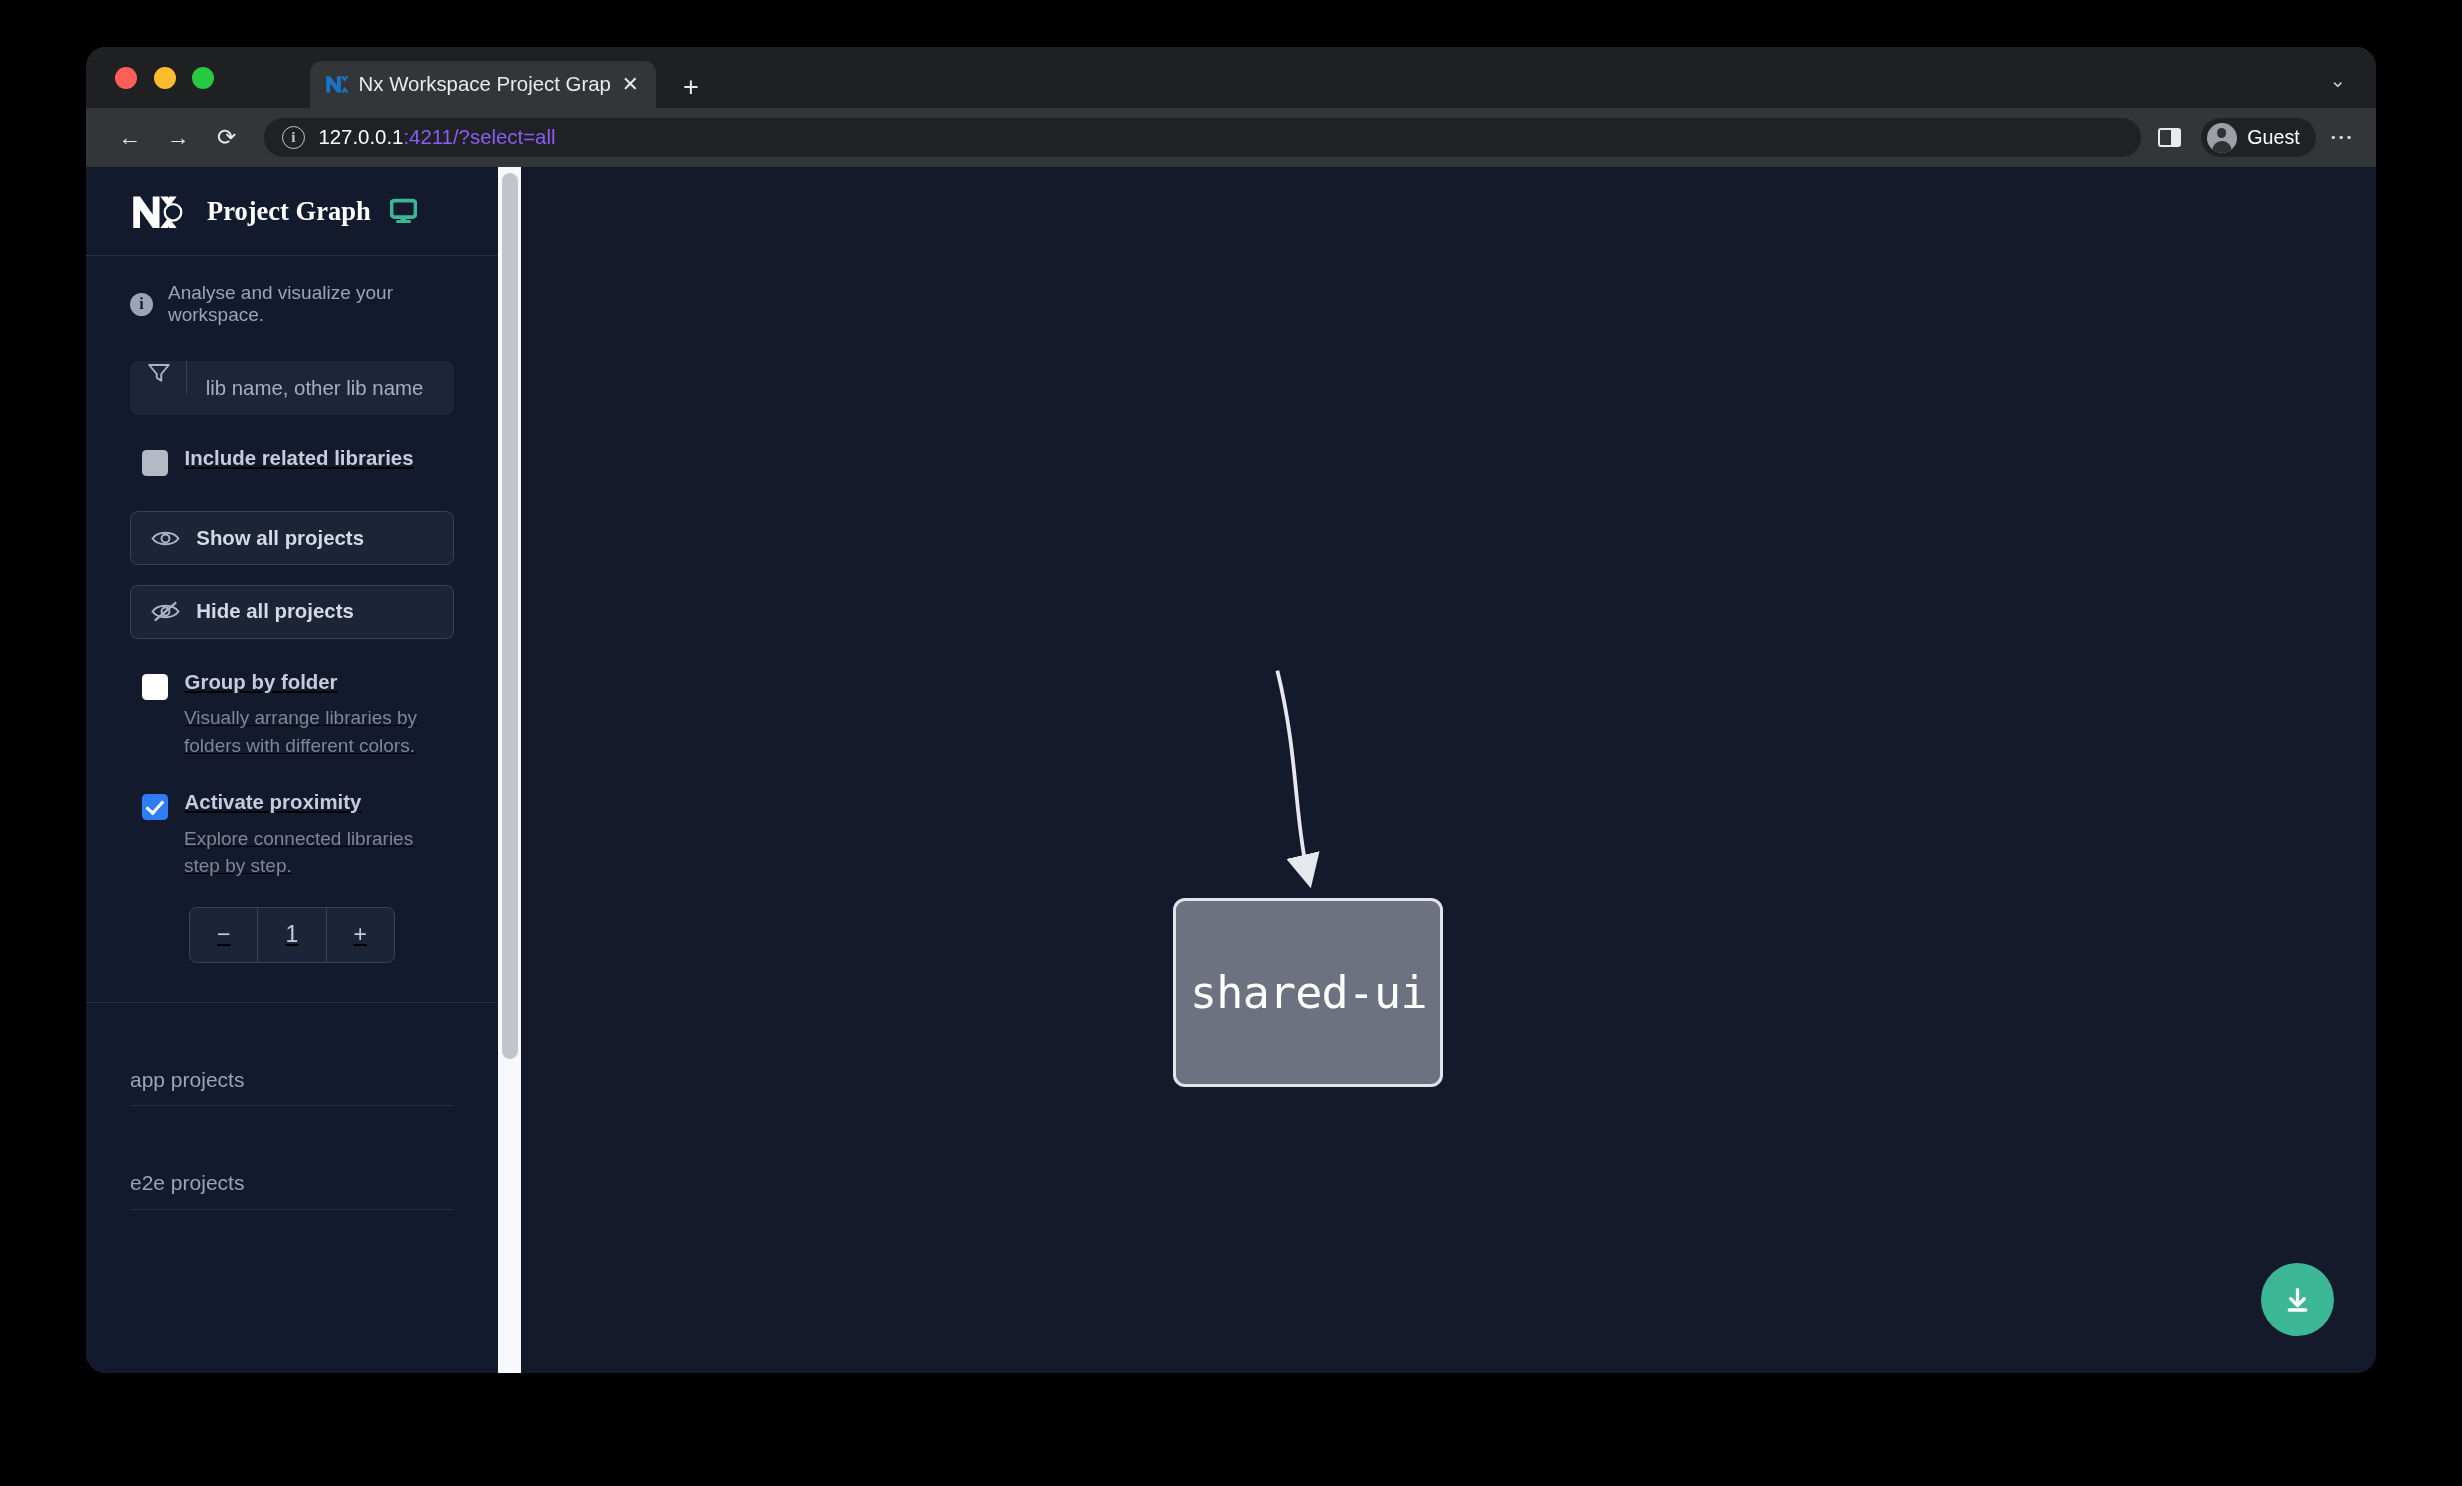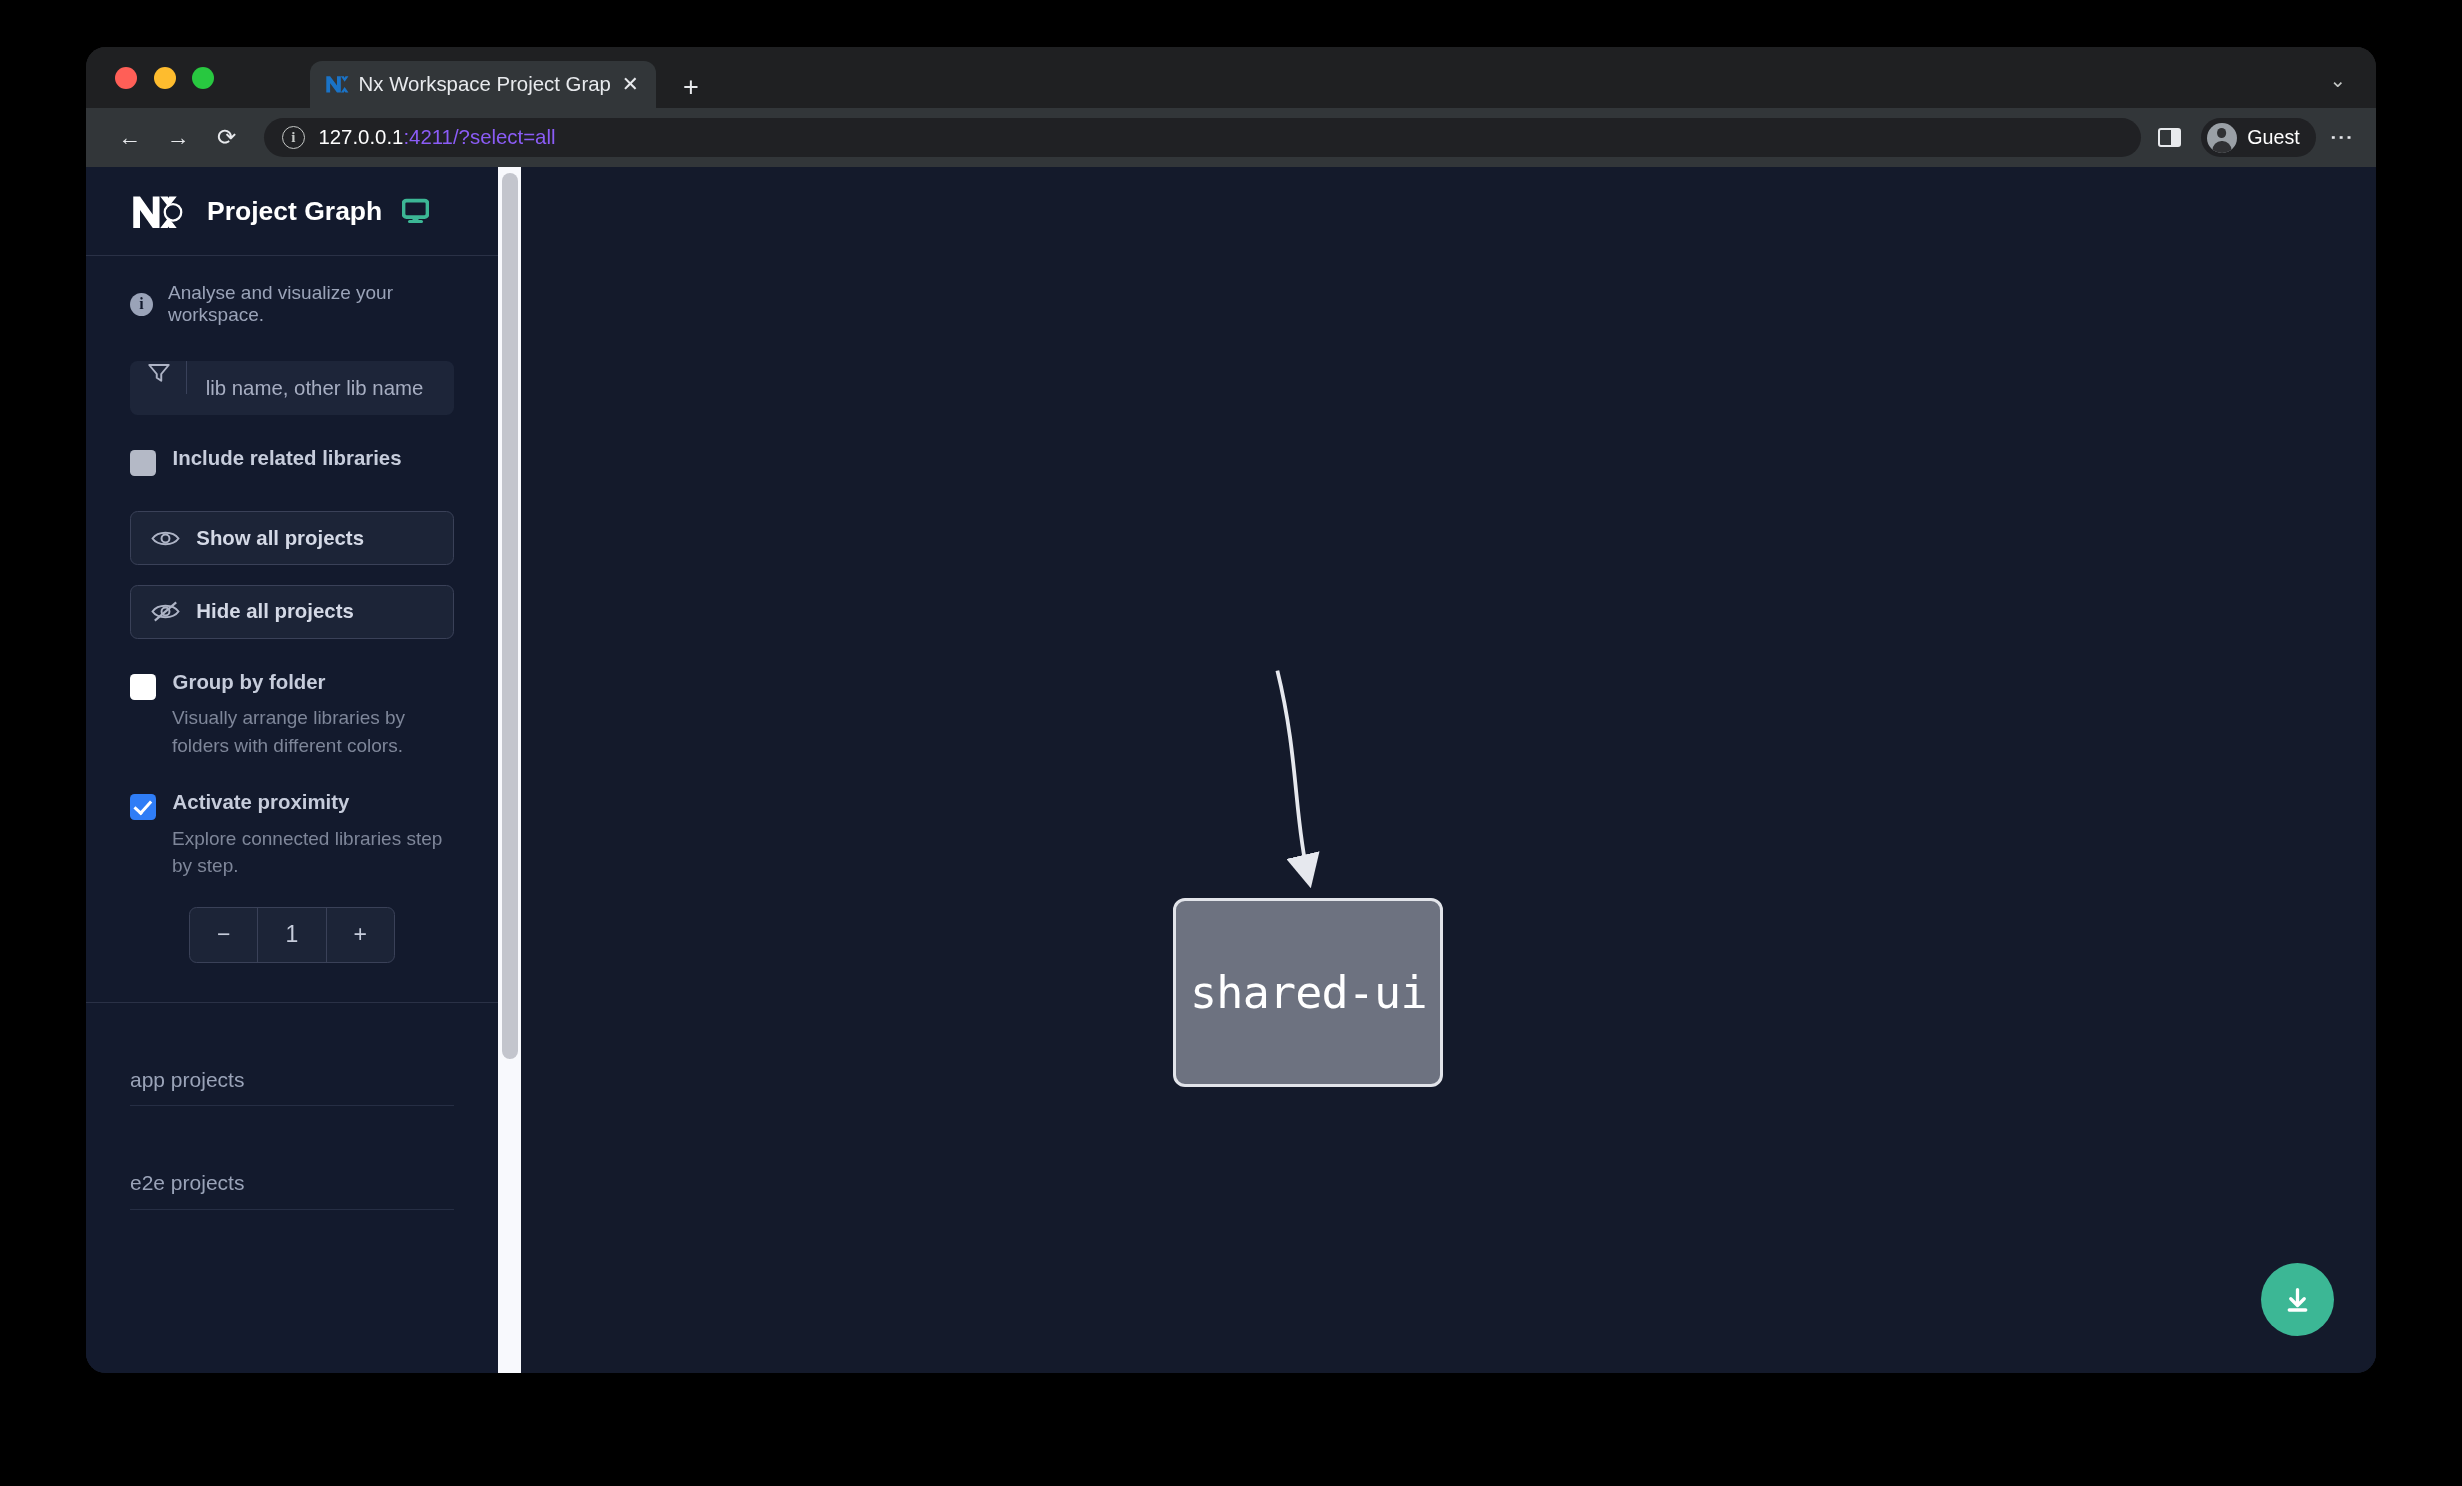--- a/index.html
+++ b/index.html
@@ -210,21 +210,21 @@
   }
   #sidebar-header {
     height: 89px;
     display: flex;
     align-items: center;
     padding: 0 44px;
     box-sizing: border-box;
     border-bottom: 0.8px solid #2a3146;
   }
   #nx-logo { width: 56px; height: 39px; flex:0 0 56px; margin-right: 21px; }
-  #app-title { color:#ffffff; font-size:26.5px; font-weight:bold; white-space:nowrap; }
+  #app-title { color:#ffffff; font-size:26.5px; font-weight:bold; white-space:nowrap;font-family:Liberation Serif, serif; }
   #monitor-icon { margin-left: 19.7px; width:27px; height:26px; flex:0 0 27px; }
 
   #sidebar-tagline {
     display:flex; align-items:center;
     padding: 26px 44px 0 44px;
   }
   #info-icon {
     width:23px; height:23px; border-radius:50%;
     background:#9aa3b8; color:#131a2d;
     font-size:16px; font-weight:bold;
@@ -249,21 +249,21 @@
     background: transparent;
     border: none;
     outline: none;
     color: #c2c8d8;
     font-size: 20.4px;
     font-family: "Liberation Sans", sans-serif;
     width: 100%;
   }
   #filter-input::placeholder { color:#a7aec2; }
 
-  .option-block { padding: 0 44px; margin-top: 32px; }
+  .option-block { padding: 0 56px; margin-top: 32px; text-decoration: underline; }
   .option-row { display:flex; align-items:flex-start; }
   .cbx {
     width: 26px; height: 26px;
     border-radius: 4.5px;
     flex: 0 0 26px;
     margin-right: 16.6px;
     margin-top: 3px;
     position: relative;
   }
   .cbx.disabled { background: #b4b9c6; }

